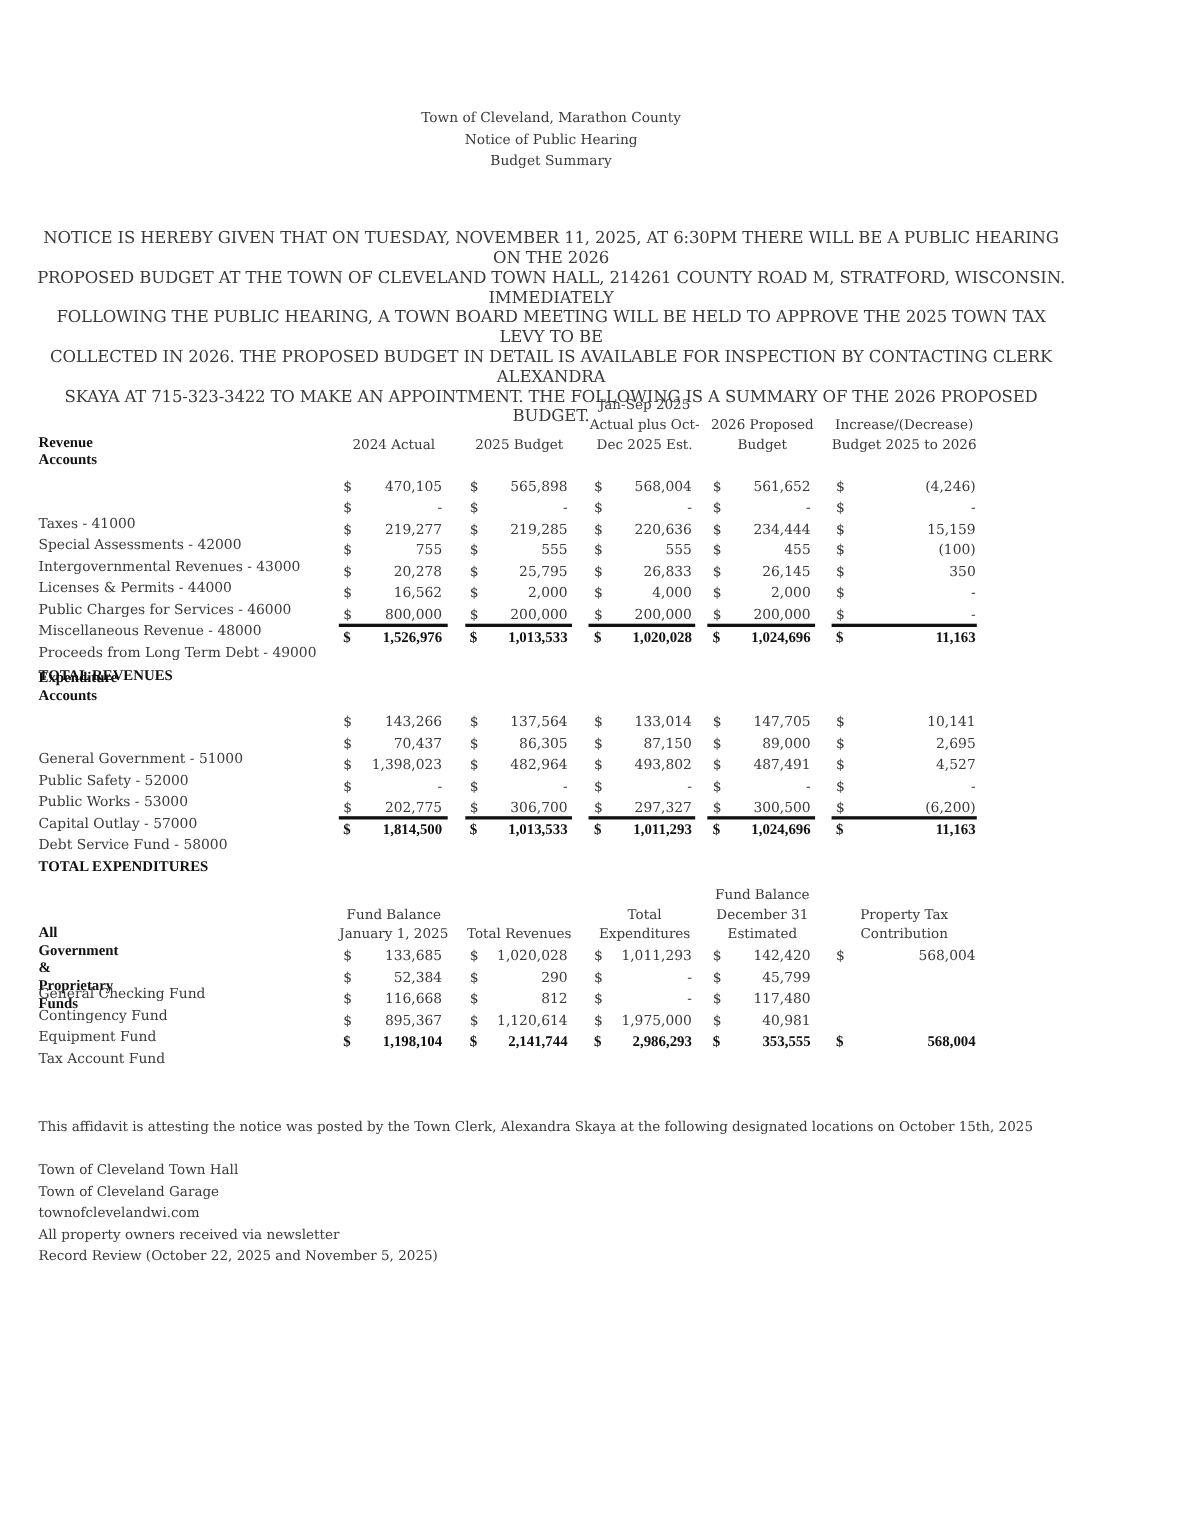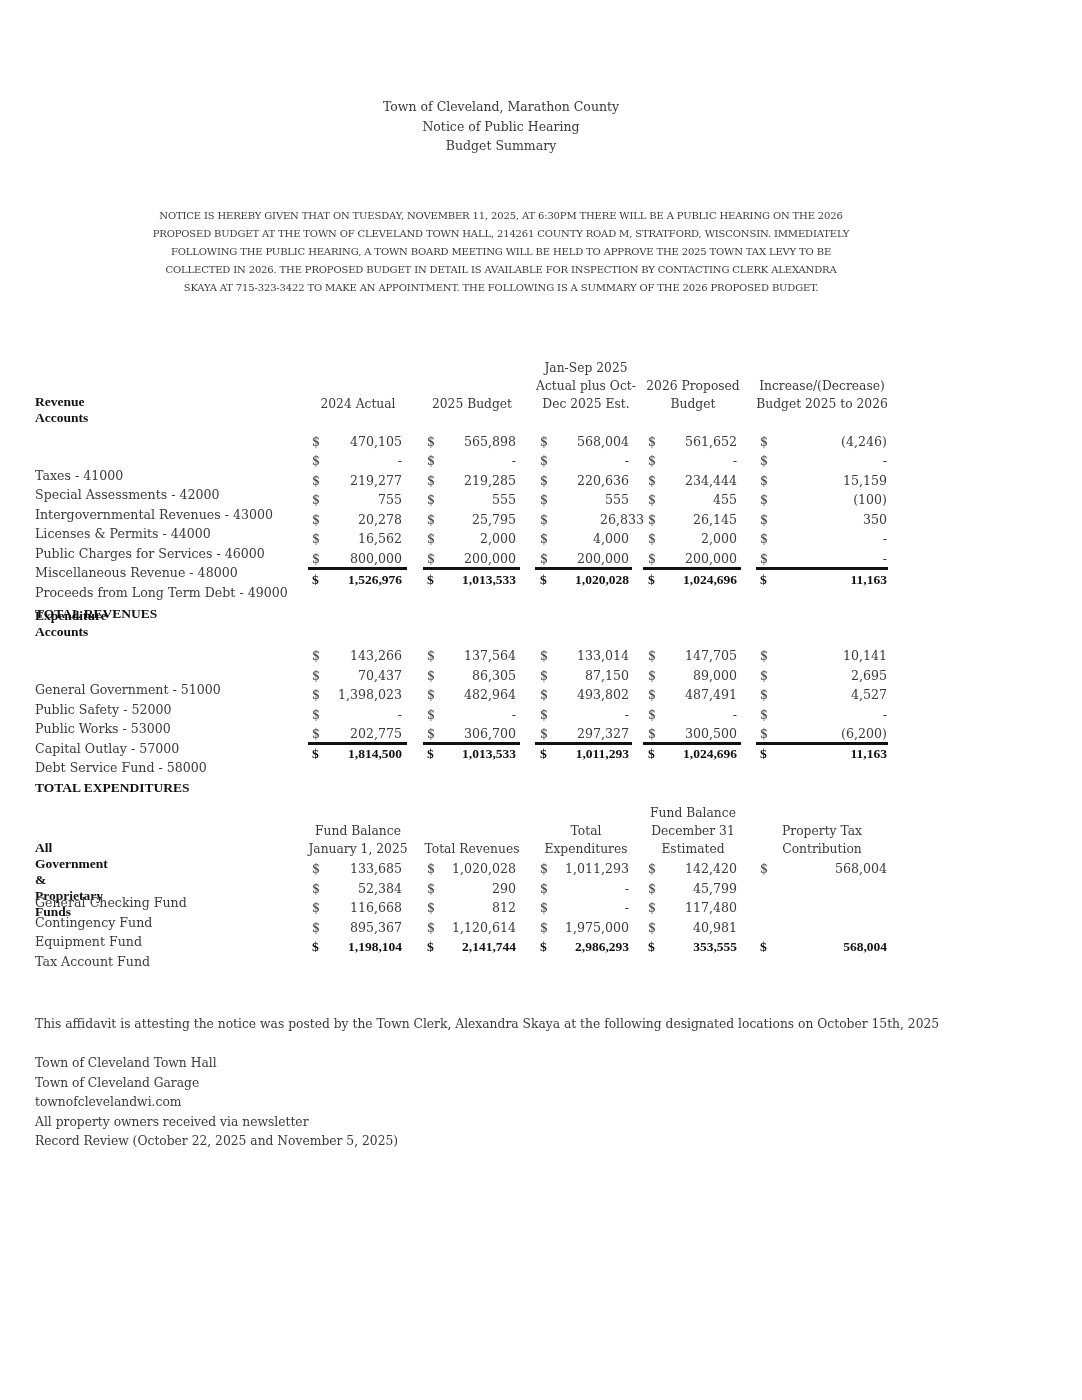--- a/index.html
+++ b/index.html
@@ -3,21 +3,21 @@
 <meta charset="utf-8">
 <style>
   html, body { margin: 0; padding: 0; background: #ffffff; }
   body {
     width: 1082px; height: 1400px; position: relative; overflow: hidden;
     font-family: "DejaVu Serif", "Liberation Serif", serif;
     color: #3a3a3a;
   }
   .page { position: absolute; left: 0; top: 0; width: 1082px; height: 1400px; }
   .title-block { position: absolute; top: 97px; left: 0; width: 1002px; text-align: center; font-size: 12.5px; line-height: 19.5px; }
-  .notice { position: absolute; top: 207px; left: 30px; width: 942px; text-align: center; font-size: 10px; line-height: 18px; letter-spacing: -0.15px; }
+  .notice { position: absolute; top: 207px; left: 30px; width: 942px; text-align: center; font-size: 15px; line-height: 18px; letter-spacing: -0.15px; }
 
   .fin { position: absolute; left: 35px; font-size: 12.6px; }
   .row { position: absolute; left: 0; height: 19px; line-height: 19px; white-space: nowrap; }
   .lbl { position: absolute; left: 0; margin-top: 34px; }
   .dol { position: absolute; }
   .num { position: absolute; text-align: right; }
   .bold { font-weight: bold; color: #111; font-family: "Liberation Serif", "DejaVu Serif", serif; font-size: 13.5px; }
   .hdr { position: absolute; text-align: center; line-height: 18px; font-size: 12.3px; }
   .hdr-left { position: absolute; font-weight: bold; color: #111; font-family: "Liberation Serif", "DejaVu Serif", serif; font-size: 13.5px; }
   .rule { position: absolute; height: 3px; background: #111; }
@@ -117,21 +117,21 @@
         <span class="dol" style="left: 725px;">$</span>
         <span class="num" style="right: 8px;">(100)</span>
       </div>
       <div class="row" style="top: 510px; width: 860px;">
         <span class="lbl">Public Charges for Services - 46000</span>
         <span class="dol" style="left: 277px;">$</span>
         <span class="num" style="right: 493px;">20,278</span>
         <span class="dol" style="left: 392px;">$</span>
         <span class="num" style="right: 379px;">25,795</span>
         <span class="dol" style="left: 505px;">$</span>
-        <span class="num" style="right: 251px; text-align: right;">26,833</span>
+        <span class="num" style="right: 266px; text-align: right;">26,833</span>
         <span class="dol" style="left: 613px;">$</span>
         <span class="num" style="right: 158px;">26,145</span>
         <span class="dol" style="left: 725px;">$</span>
         <span class="num" style="right: 8px;">350</span>
       </div>
       <div class="row" style="top: 529px; width: 860px;">
         <span class="lbl">Miscellaneous Revenue - 48000</span>
         <span class="dol" style="left: 277px;">$</span>
         <span class="num" style="right: 493px;">16,562</span>
         <span class="dol" style="left: 392px;">$</span>

